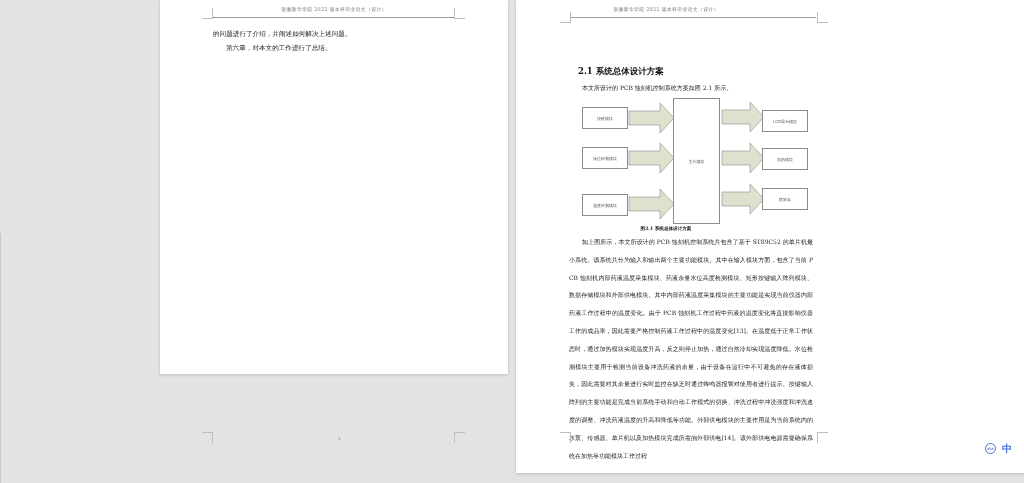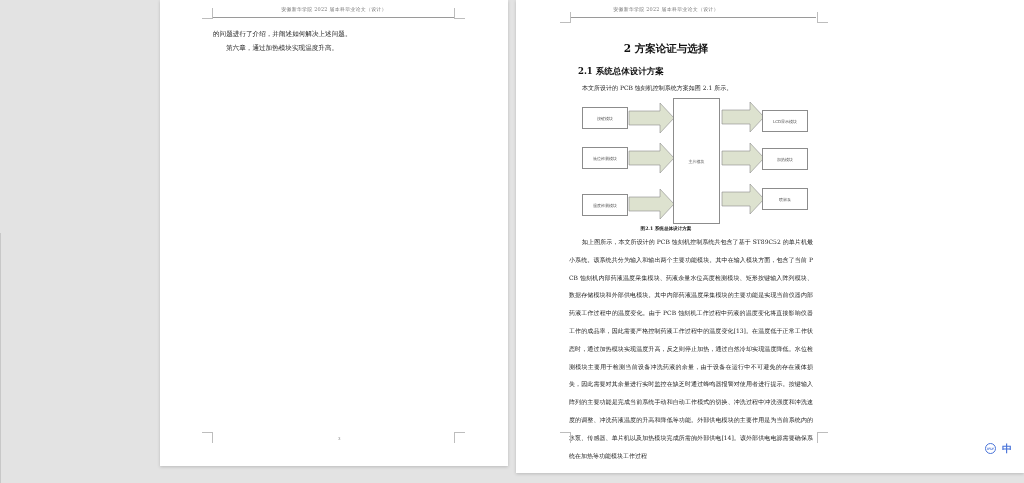--- a/index.html
+++ b/index.html
@@ -8,21 +8,21 @@
     background:#e3e3e3;
     font-family:"DejaVu Serif", "Liberation Serif", serif;
   }
   .left-strip {
     position:absolute; left:0; top:233px; width:1px; height:250px; background:#c8c8c8;
   }
   .page {
     position:absolute; top:0; background:#ffffff;
     box-shadow:0 1px 3px rgba(0,0,0,0.18);
   }
-  #page-left { left:160px; width:348px; height:466px; }
+  #page-left { left:160px; width:348px; height:374px; }
   #page-right { left:516px; width:508px; height:473px; }
 
   .header-text {
     position:absolute; top:6px; left:0; right:0; text-align:center;
     font-size:5px; color:#7a7a7a; letter-spacing:0.2px;
   }
   .header-line {
     position:absolute; top:17px; height:1px; background:#9a9a9a;
   }
   .corner { position:absolute; width:10px; height:10px; border-color:#bdbdbd; border-style:solid; border-width:0; }
@@ -86,34 +86,33 @@
 
 <div class="left-strip"></div>
 
 <div class="page" id="page-left">
   <div class="header-text">安徽新华学院 2022 届本科毕业论文（设计）</div>
   <div class="header-line" style="left:52px; right:53px;"></div>
   <div class="corner c-tl" style="left:42px; top:8px;"></div>
   <div class="corner c-tr" style="right:43px; top:8px;"></div>
 
   <div class="body-text" style="left:53px; top:27px;">的问题进行了介绍，并阐述如何解决上述问题。</div>
-  <div class="body-text indent" style="left:53px; top:41px;">第六章，通过加热模块实现温度升高。</div>
+  <div class="body-text indent" style="left:53px; top:41px;">第六章，对本文的工作进行了总结。</div>
 
   <div class="corner c-bl" style="left:42px; top:432px;"></div>
   <div class="corner c-br" style="right:43px; top:432px;"></div>
   <div class="page-num" style="left:178px; top:436px;">3</div>
 </div>
 
 <div class="page" id="page-right">
   <div class="header-text" style="right:208px;">安徽新华学院 2022 届本科毕业论文（设计）</div>
   <div class="header-line" style="left:54px; right:208px;"></div>
   <div class="corner c-tl" style="left:44px; top:12px;"></div>
   <div class="corner c-tr" style="left:301px; top:12px;"></div>
 
-  <div class="chapter-title" style="right:208px;">2 方案论证与选择</div>
   <div class="section-title">2.1 系统总体设计方案</div>
   <div class="body-text indent" style="left:53px; top:80px; font-size:6px;">本文所设计的 PCB 蚀刻机控制系统方案如图 2.1 所示。</div>
 
   <div class="diagram">
     <svg class="arrow" width="230" height="128" style="left:0;top:0;">
       <g fill="#dde2cf" stroke="#8c8c8c" stroke-width="0.6">
 
         <polygon points="47,15 78,15 78,7 92,22 78,37 78,29 47,29"></polygon>
         <polygon points="47,55 78,55 78,47 92,62 78,77 78,69 47,69"></polygon>
         <polygon points="47,101 78,101 78,93 92,108 78,123 78,115 47,115"></polygon>

